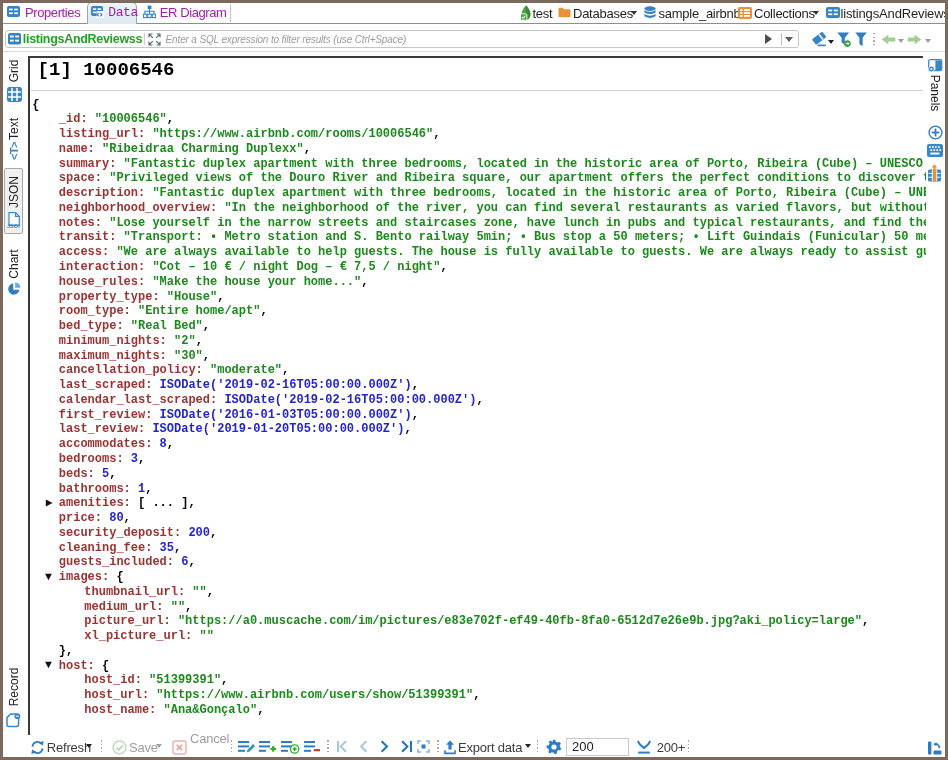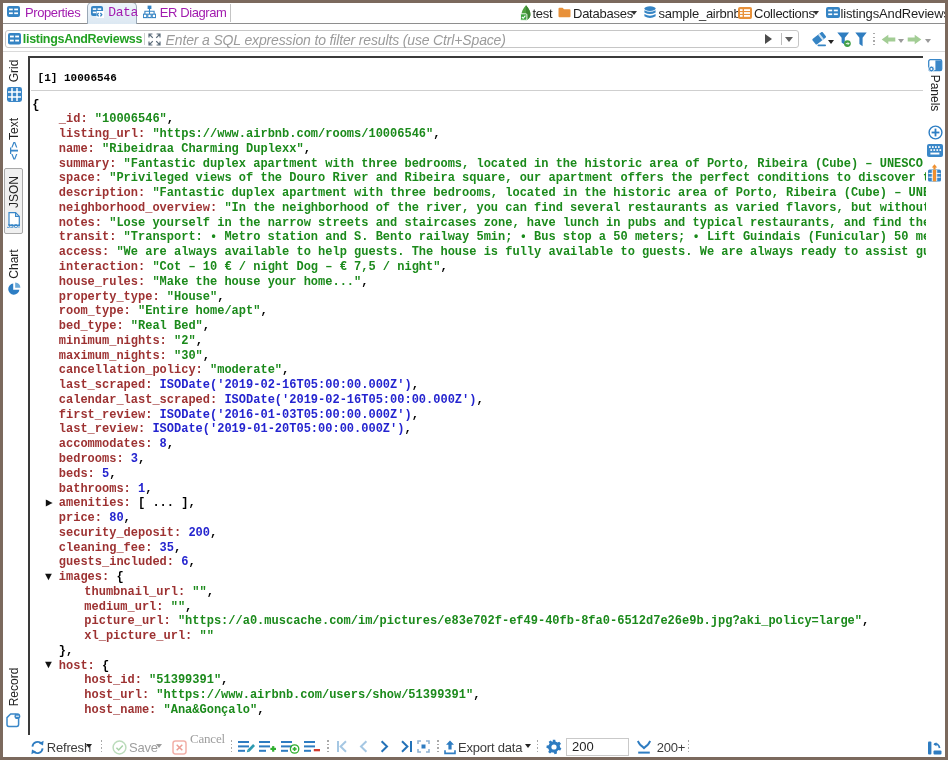--- a/index.html
+++ b/index.html
@@ -108,21 +108,21 @@
     <rect x="7.2" y="6.7" width="3.8" height="1.8" fill="#fff"></rect>
   </svg>
 <div class="abs" style="left:22.8px;top:32px;font-size:12.5px;font-weight:bold;color:#23a123;letter-spacing:-0.3px;line-height:14px;">listingsAndReviewss</div>
 <div class="abs" style="left:143.5px;top:33px;width:1px;height:12px;background:#cfcfcf;"></div>
 <svg class="abs" style="left:147.7px;top:32.5px;" width="13" height="13" viewBox="0 0 13 13" stroke="#5c6c7a" stroke-width="1.2" fill="none">
     <path d="M1 4.4 V1 H4.4 M1 1 L4.8 4.8"></path>
     <path d="M8.6 1 H12 V4.4 M12 1 L8.2 4.8"></path>
     <path d="M1 8.6 V12 H4.4 M1 12 L4.8 8.2"></path>
     <path d="M8.6 12 H12 V8.6 M12 12 L8.2 8.2"></path>
   </svg>
-<div class="abs" style="left:165.6px;top:32.5px;font-size:14px;font-style:italic;color:#9b9b9b;letter-spacing:-0.15px;line-height:14px;white-space:nowrap;">Enter a SQL expression to filter results (use Ctrl+Space)</div>
+<div class="abs" style="left:165.6px;top:32.5px;font-size:10px;font-style:italic;color:#9b9b9b;letter-spacing:-0.15px;line-height:14px;white-space:nowrap;">Enter a SQL expression to filter results (use Ctrl+Space)</div>
 <div class="abs" style="left:764.8px;top:33.8px;width:0;height:0;border-top:5px solid transparent;border-bottom:5px solid transparent;border-left:7.5px solid #4c4c4c;"></div>
 <div class="abs" style="left:780.6px;top:33px;width:1px;height:12px;background:#bdbdbd;"></div>
 <div class="abs" style="left:784.8px;top:36.5px;width:0;height:0;border-left:4.6px solid transparent;border-right:4.6px solid transparent;border-top:5.6px solid #5f5f5f;"></div>
 
 <svg class="abs" style="left:811px;top:31.5px;" width="17" height="15" viewBox="0 0 17 15">
     <g transform="rotate(-38 8 6)">
       <rect x="1.5" y="2.8" width="13" height="7" rx="1.2" fill="#3584c4"></rect>
       <rect x="9.2" y="2.8" width="2" height="7" fill="#cfe3f3"></rect>
     </g>
     <rect x="6.5" y="12.6" width="8.5" height="1.7" rx="0.8" fill="#3584c4"></rect>
@@ -146,21 +146,21 @@
   </svg>
 <div class="abs" style="left:897.5px;top:39px;width:0;height:0;border-left:3.2px solid transparent;border-right:3.2px solid transparent;border-top:4px solid #9a9a9a;"></div>
 <svg class="abs" style="left:906.5px;top:34px;" width="15" height="11" viewBox="0 0 15 11">
     <path d="M0.7 3.6 H7.7 V0.8 L14.3 5.5 L7.7 10.2 V7.4 H0.7 Z" fill="#a3cd95"></path>
   </svg>
 <div class="abs" style="left:924.5px;top:39px;width:0;height:0;border-left:3.2px solid transparent;border-right:3.2px solid transparent;border-top:4px solid #9a9a9a;"></div>
 
 <div class="abs" style="left:3px;top:50.8px;width:942px;height:1px;background:#dadada;"></div>
 
 <div class="abs" style="left:28.4px;top:55.6px;width:895px;height:679.7px;background:#fff;border-left:2.2px solid #3a3a3a;border-top:2.6px solid #3a3a3a;"></div>
-<div class="abs" style="left:37.6px;top:70px;font-family:'Liberation Mono',monospace;font-weight:700;font-size:11px;color:#000;line-height:17px;">[1] 10006546</div>
+<div class="abs" style="left:37.6px;top:62px;font-family:'Liberation Mono',monospace;font-weight:700;font-size:19px;color:#000;line-height:17px;">[1] 10006546</div>
 <div class="abs" style="left:31px;top:89.8px;width:892px;height:1px;background:#cfcfcf;"></div>
 
 <div class="abs" id="code" style="left:32.2px;top:97.6px;width:893.4px;height:637.7px;overflow:hidden;">
 <div class="ln"><span>{</span></div>
 <div class="ln l1"><span class="k">_id:</span> <span class="s">"10006546"</span><span>,</span></div>
 <div class="ln l1"><span class="k">listing_url:</span> <span class="s">"https://www.airbnb.com/rooms/10006546"</span><span>,</span></div>
 <div class="ln l1"><span class="k">name:</span> <span class="s">"Ribeidraa Charming Duplexx"</span><span>,</span></div>
 <div class="ln l1"><span class="k">summary:</span> <span class="s">"Fantastic duplex apartment with three bedrooms, located in the historic area of Porto, Ribeira (Cube) – UNESCO World Heritage Site. Centenary building fully rehabilitated, without losing their original character."</span></div>
 <div class="ln l1"><span class="k">space:</span> <span class="s">"Privileged views of the Douro River and Ribeira square, our apartment offers the perfect conditions to discover the history and the charm of Porto. Apartment comfortable, charming, romantic and cozy in the heart of Ribeira."</span></div>
 <div class="ln l1"><span class="k">description:</span> <span class="s">"Fantastic duplex apartment with three bedrooms, located in the historic area of Porto, Ribeira (Cube) – UNESCO World Heritage Site. Centenary building fully rehabilitated, without losing their original character."</span></div>
@@ -280,21 +280,21 @@
     <circle cx="7.5" cy="7.5" r="6.4" fill="none" stroke="#bcdcbc" stroke-width="1.5"></circle>
     <path d="M4.4 7.7 L6.7 10 L10.8 5.4" fill="none" stroke="#a9d3a9" stroke-width="1.5"></path>
   </svg>
 <div class="t11" style="left:129px;top:740.5px;color:#9e9e9e;">Save</div>
 <div class="abs" style="left:155.5px;top:744px;width:0;height:0;border-left:3.4px solid transparent;border-right:3.4px solid transparent;border-top:4.2px solid #9e9e9e;"></div>
 
 <svg class="abs" style="left:172px;top:739.5px;" width="15" height="15" viewBox="0 0 15 15">
     <rect x="1" y="1" width="13" height="13" rx="2.4" fill="none" stroke="#f2b1a9" stroke-width="1.5"></rect>
     <path d="M4.7 4.7 L10.3 10.3 M10.3 4.7 L4.7 10.3" stroke="#eb9d94" stroke-width="1.5"></path>
   </svg>
-<div class="t11" style="left:190px;top:732px;color:#9e9e9e;font-family:Liberation Serif, serif;">Cancel</div>
+<div class="t11" style="left:190px;top:732px;color:#9e9e9e;">Cancel</div>
 <div class="abs" style="left:230.5px;top:740px;width:1.5px;height:13px;background-image:repeating-linear-gradient(#a8a8a8 0 1.5px,transparent 1.5px 3.6px);"></div>
 
 <svg class="abs" style="left:237.5px;top:740px;" width="17" height="14" viewBox="0 0 17 14">
     <g fill="#2e7cc1">
       <rect x="0" y="1" width="11" height="2"></rect>
       <rect x="0" y="5.4" width="11" height="2"></rect>
       <rect x="0" y="9.8" width="7" height="2"></rect>
     </g>
     <g transform="rotate(45 12.5 8.5)">
       <rect x="11.2" y="3.5" width="2.8" height="8" fill="#2d9ab0"></rect>

